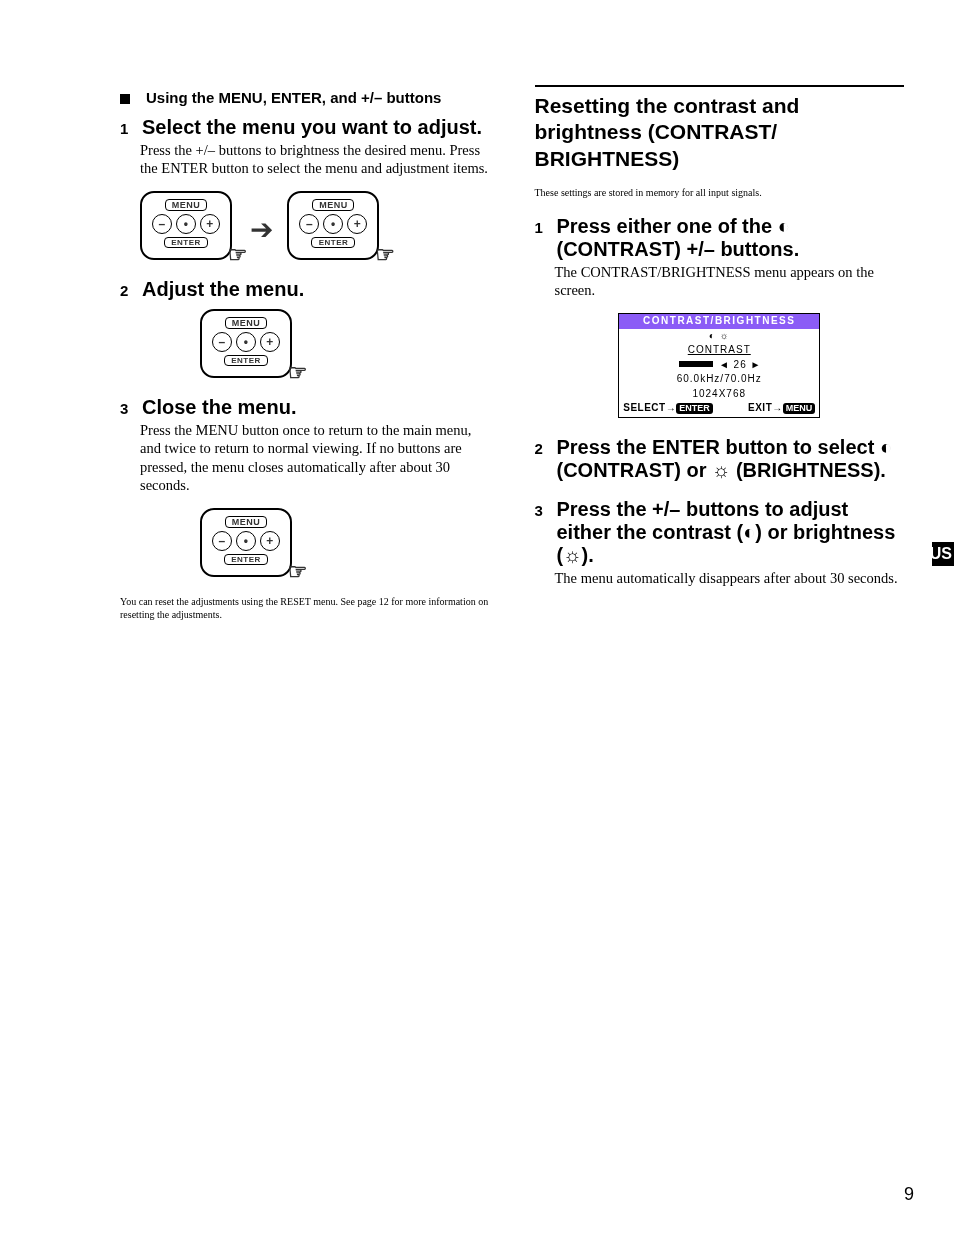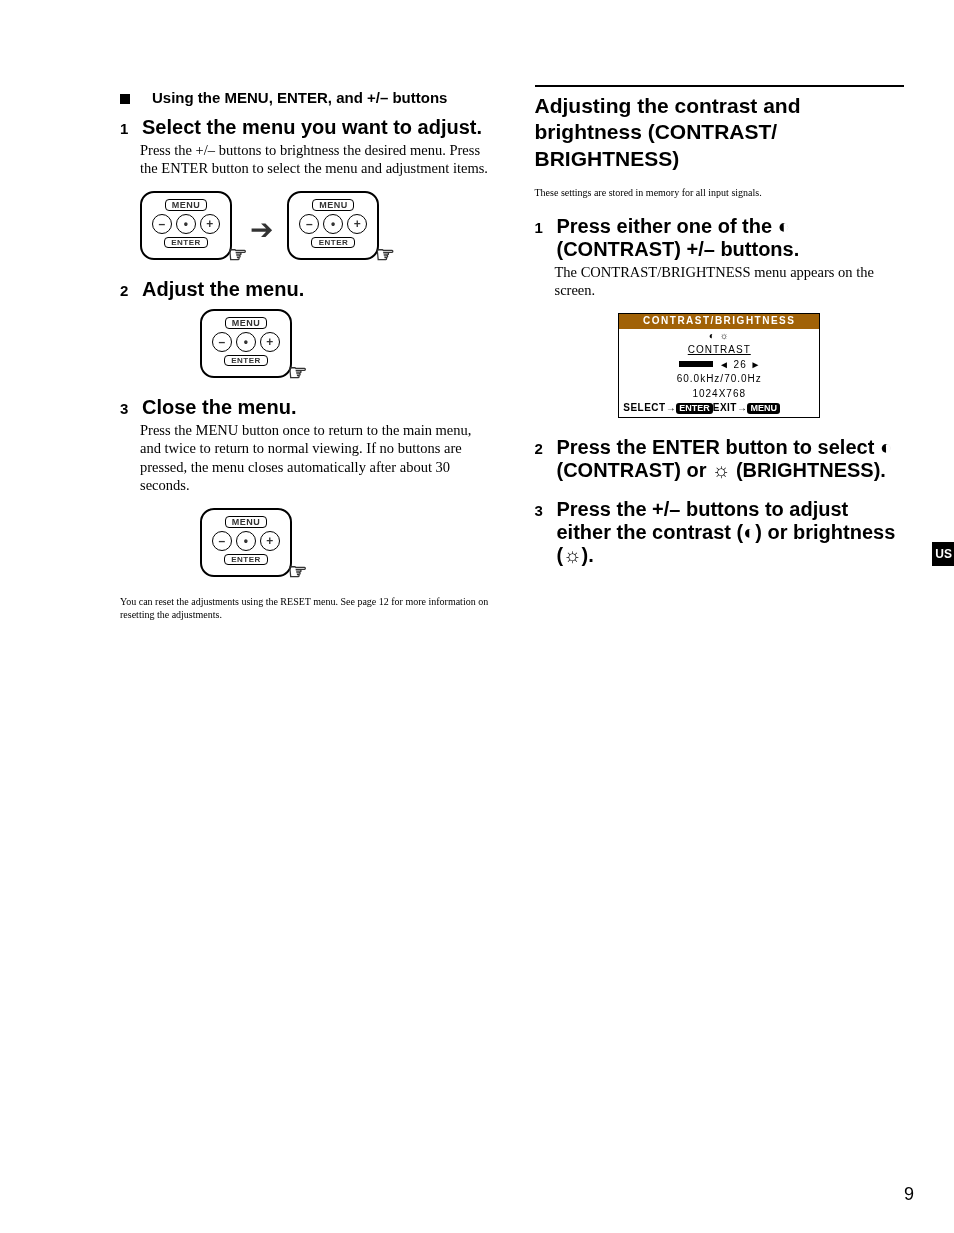--- a/index.html
+++ b/index.html
@@ -32,21 +32,21 @@
     margin-bottom: 6px;
   }
 
   .subhead {
     font-family: Arial, Helvetica, sans-serif;
     font-weight: bold;
     font-size: 15px;
     margin: 4px 0 10px 0;
     display: flex;
     align-items: baseline;
-    gap: 18px;
+    gap: 12px;
   }
   .blackbox {
     display: inline-block;
     width: 10px;
     height: 10px;
     background: #000;
     margin-right: 4px;
     position: relative;
     top: 1px;
   }
@@ -101,34 +101,34 @@
     width: 200px;
     margin: 6px auto 18px auto;
     border: 1.5px solid #000;
     font-family: Arial, Helvetica, sans-serif;
     font-size: 10px;
     letter-spacing: 1px;
     text-align: center;
     line-height: 1.25;
   }
   .osd .titlebar {
-    background: #a16207;
+    background: #8b5cf6;
     color: #fff;
     font-weight: bold;
     padding: 1px 2px;
     letter-spacing: 1.5px;
   }
   .osd .row { padding: 1px 4px; }
   .osd .bar {
     display:inline-block; width:34px; height:6px;
     background:#000; vertical-align:middle; margin:0 2px 1px 2px;
   }
   .osd .arrow { font-weight:bold; }
   .osd .bottom {
-    display:flex; 
+    display:flex; justify-content:space-between;
     padding: 1px 4px 2px 4px;
     font-weight:bold;
     letter-spacing:0.5px;
   }
   .pill {
     display:inline-block; padding:0 3px;
     background:#000; color:#fff; border-radius:3px;
     font-size:9px; letter-spacing:0;
   }
 
@@ -139,21 +139,21 @@
     font-family: Arial, Helvetica, sans-serif;
     font-size: 18px;
   }
   .edge-tab {
     position: absolute;
     right: 0;
     top: 542px;
     width: 22px; height: 24px;
     background:#000; color:#fff;
     font-family: Arial, Helvetica, sans-serif;
-    font-weight:bold; font-size:12px;
+    font-weight:bold; font-size:16px;
     display:flex; align-items:center; justify-content:flex-end;
     padding-right:2px; box-sizing:border-box;
   }
 
   
   .panel {
     display:inline-block; vertical-align:middle;
     border:2px solid #000; border-radius:14px;
     padding:6px 10px 10px 10px;
     font-family: Arial, Helvetica, sans-serif;
@@ -261,21 +261,21 @@
           <span class="lbl-enter">ENTER</span>
           <span class="hand">☞</span>
         </span>
       </div>
 
       <div class="bodytext" style="margin-left:0;">You can reset the adjustments using the RESET menu. See page 12 for more information on resetting the adjustments.</div>
     </div>
 
     <div class="col col-right">
       <div class="hrule"></div>
-      <div class="h2">Adjusting the contrast and brightness (CONTRAST/ BRIGHTNESS)</div>
+      <div class="h2">Resetting the contrast and brightness (CONTRAST/ BRIGHTNESS)</div>
       <div class="bodytext">These settings are stored in memory for all input signals.</div>
 
       <div class="steplead">
         <span class="stepnum">1</span>
         <span class="steptitle">Press either one of the ◐ (CONTRAST) +/– buttons.</span>
       </div>
       <div class="stepbody">The CONTRAST/BRIGHTNESS menu appears on the screen.</div>
 
       <div class="osd">
         <div class="titlebar">CONTRAST/BRIGHTNESS</div>
@@ -302,18 +302,19 @@
       <div class="steplead">
         <span class="stepnum">2</span>
         <span class="steptitle">Press the ENTER button to select ◐ (CONTRAST) or ☼ (BRIGHTNESS).</span>
       </div>
       <div style="height:10px;"></div>
 
       <div class="steplead">
         <span class="stepnum">3</span>
         <span class="steptitle">Press the +/– buttons to adjust either the contrast (◐) or brightness (☼).</span>
       </div>
+      <div class="stepbody">The menu automatically disappears after about 30 seconds.</div>
     </div>
   </div>
 
   <div class="edge-tab">US</div>
   <div class="page-number">9</div>
 </div>
 
 </body></html>

